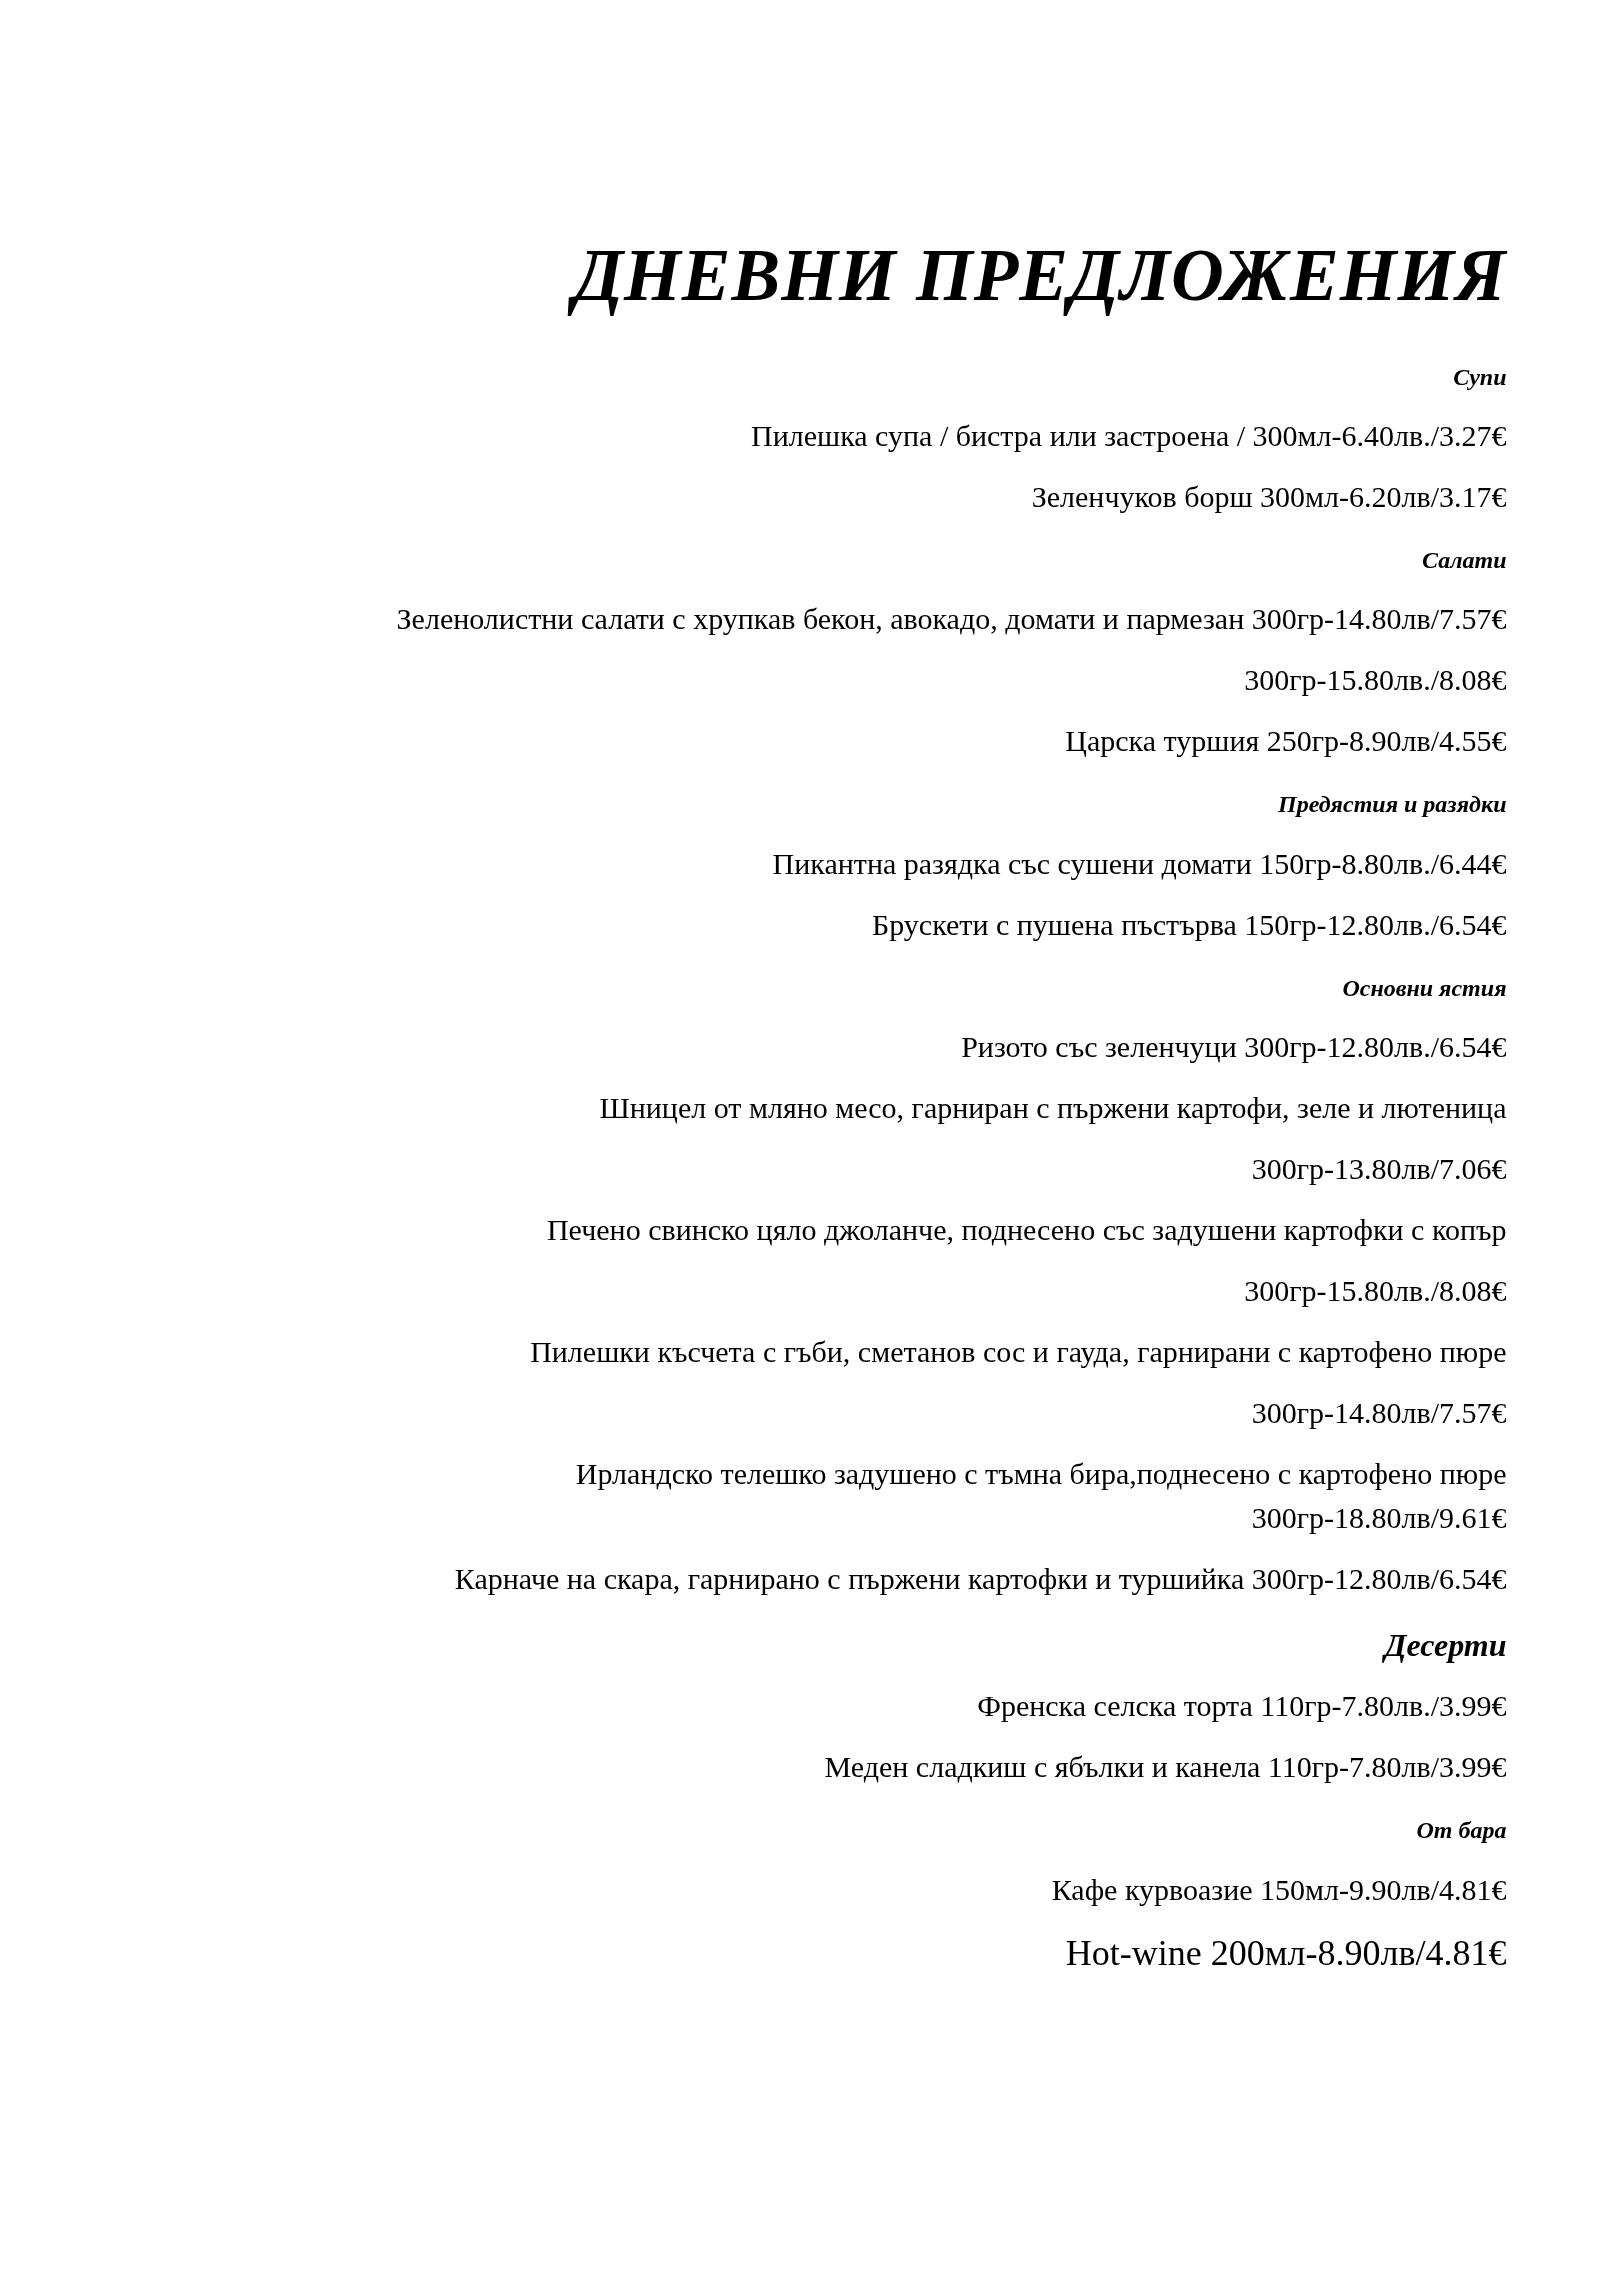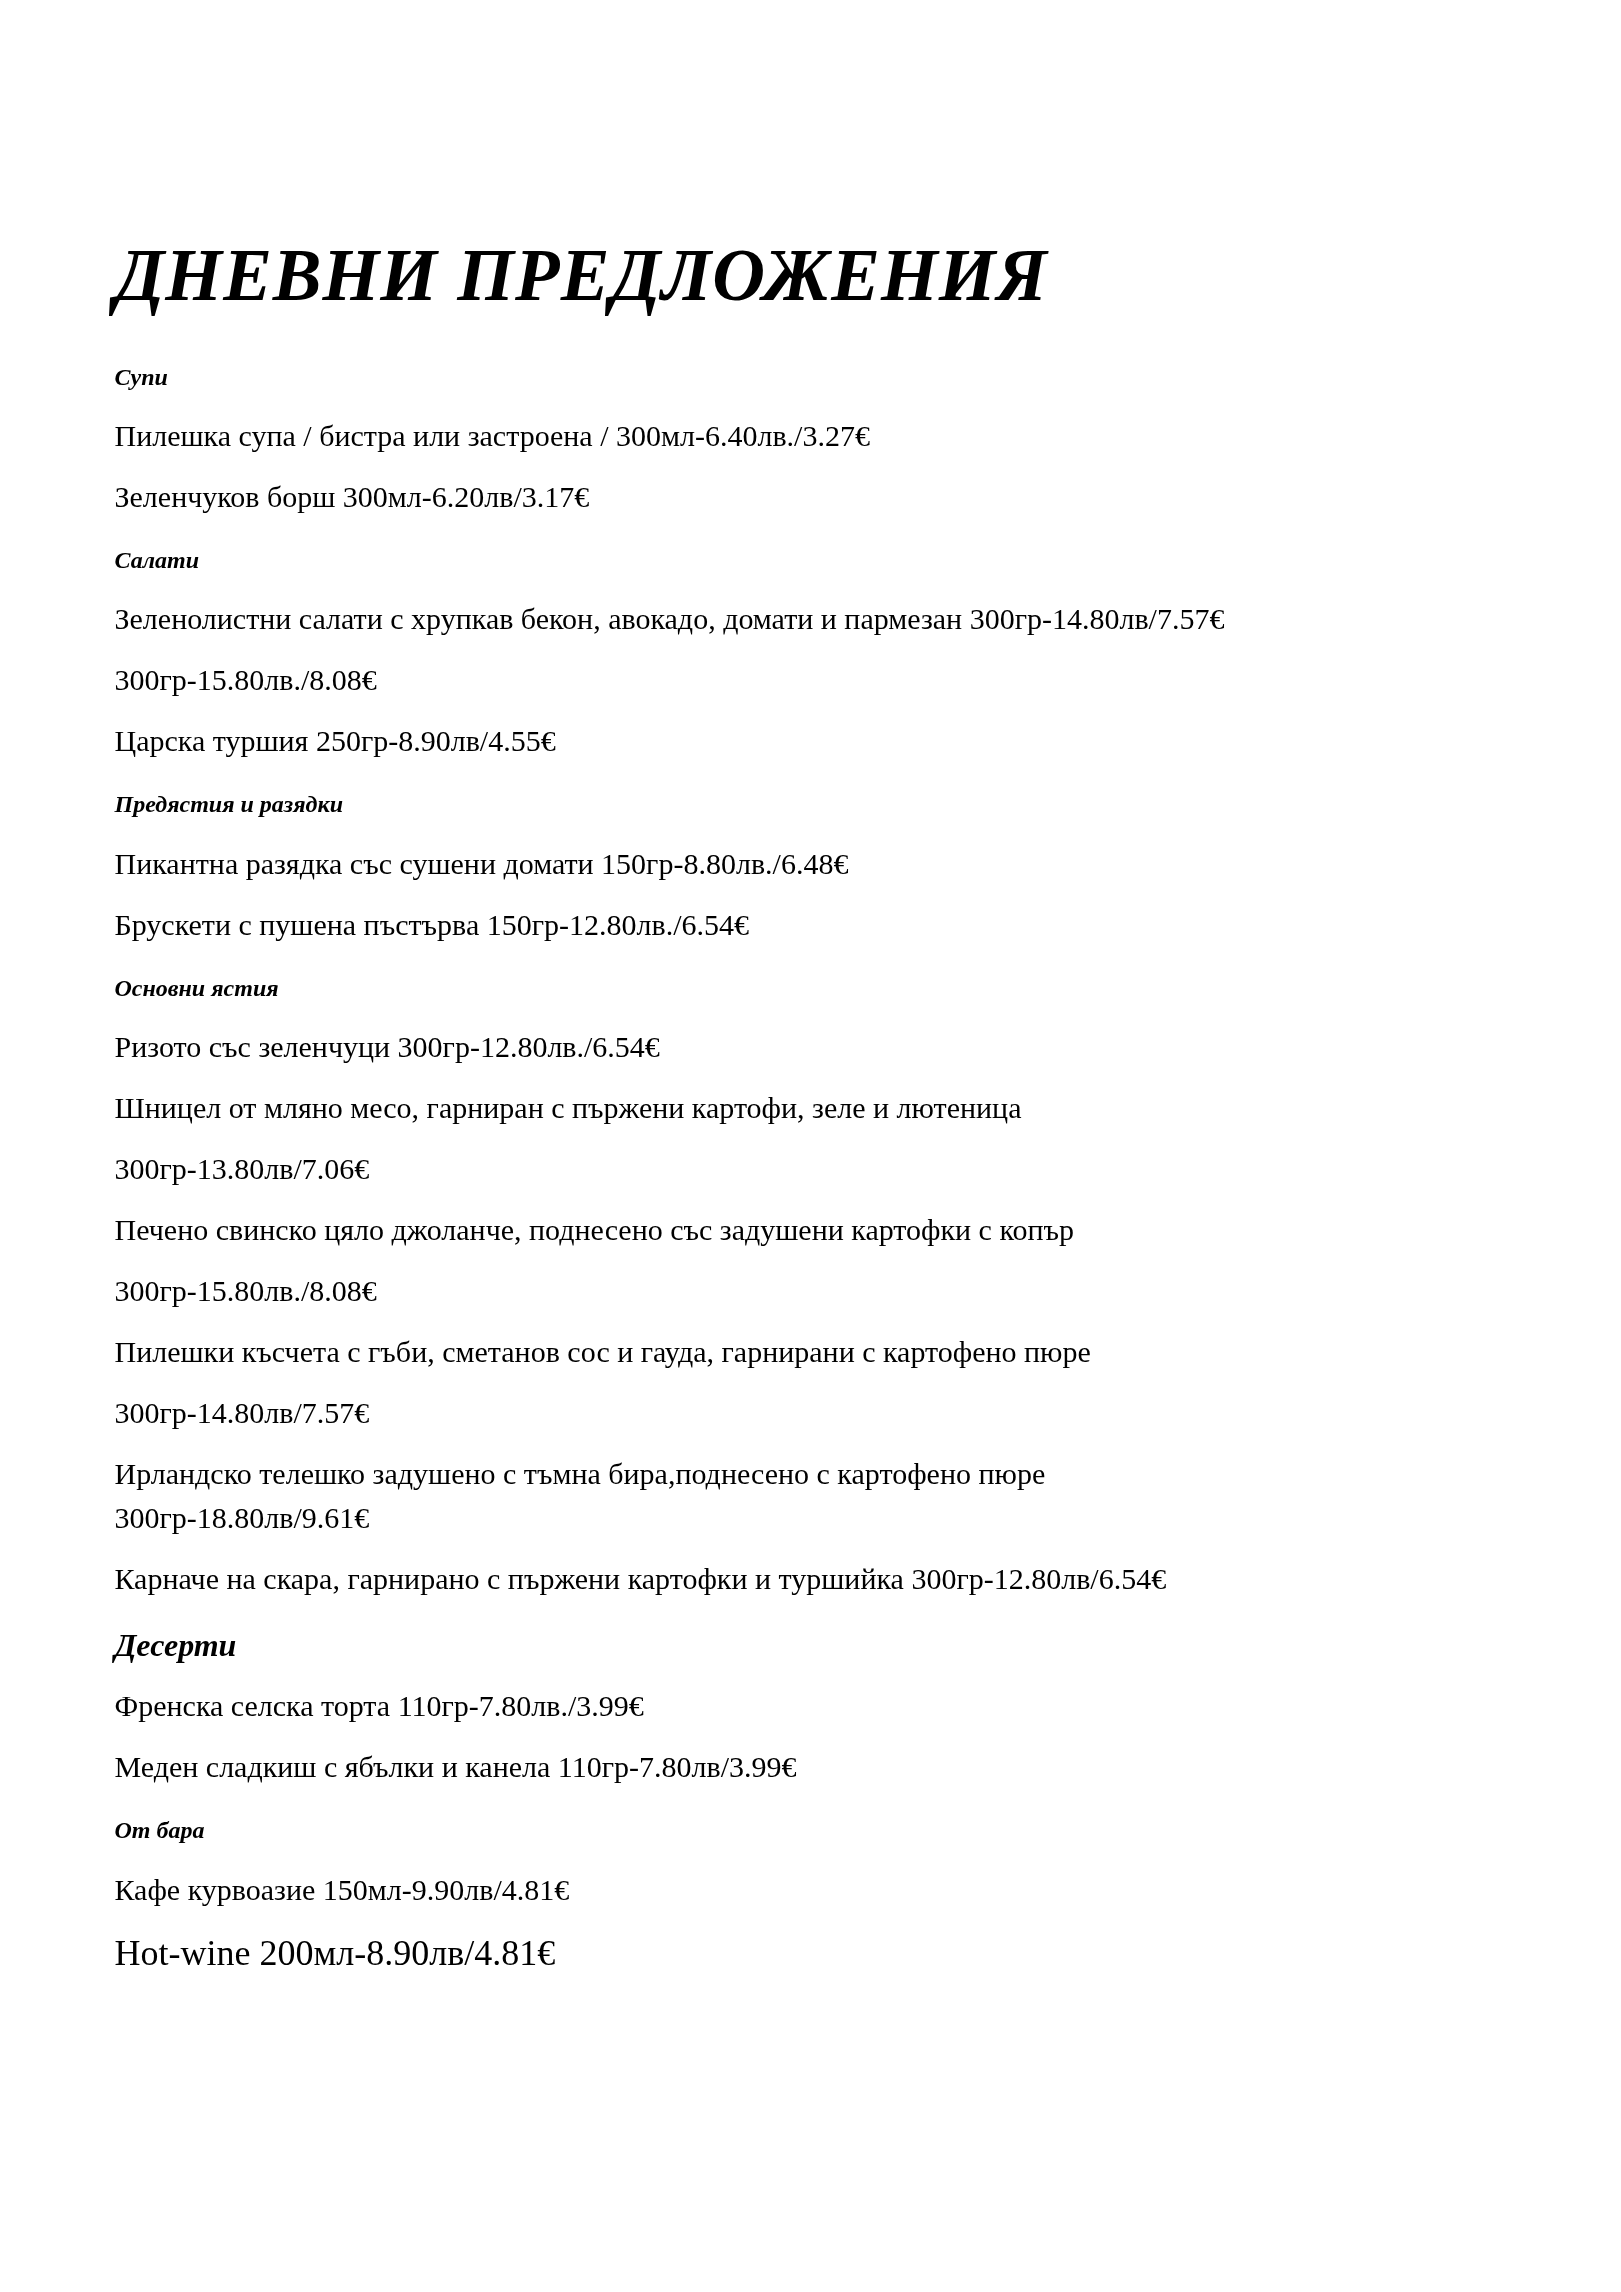--- a/index.html
+++ b/index.html
@@ -14,21 +14,21 @@
     height: 2293px;
     background: #ffffff;
     overflow: hidden;
     font-family: "Liberation Serif", "DejaVu Serif", serif;
     box-sizing: border-box;
     padding-top: 238px;
   }
   .menu-col {
     width: 1392px;
     margin: 0 auto;
-    text-align: left;
+    text-align: right;
   }
   .doc-title {
     font-size: 73px;
     font-weight: bold;
     font-style: italic;
     letter-spacing: 1px;
     margin: 0 0 45px 0;
     line-height: 1.05;
   }
   .section-title {
@@ -67,21 +67,21 @@
     <h2 class="section-title">Супи</h2>
     <p class="item-line">Пилешка супа / бистра или застроена / 300мл-6.40лв./3.27€</p>
     <p class="item-line">Зеленчуков борш 300мл-6.20лв/3.17€</p>
 
     <h2 class="section-title">Салати</h2>
     <p class="item-line">Зеленолистни салати с хрупкав бекон, авокадо, домати и пармезан 300гр-14.80лв/7.57€</p>
     <p class="item-line">300гр-15.80лв./8.08€</p>
     <p class="item-line">Царска туршия 250гр-8.90лв/4.55€</p>
 
     <h2 class="section-title">Предястия и разядки</h2>
-    <p class="item-line">Пикантна разядка със сушени домати 150гр-8.80лв./6.48€</p>
+    <p class="item-line">Пикантна разядка със сушени домати 150гр-8.80лв./6.44€</p>
     <p class="item-line">Брускети с пушена пъстърва 150гр-12.80лв./6.54€</p>
 
     <h2 class="section-title">Основни ястия</h2>
     <p class="item-line">Ризото със зеленчуци 300гр-12.80лв./6.54€</p>
     <p class="item-line">Шницел от мляно месо, гарниран с пържени картофи, зеле и лютеница</p>
     <p class="item-line">300гр-13.80лв/7.06€</p>
     <p class="item-line">Печено свинско цяло джоланче, поднесено със задушени картофки с копър</p>
     <p class="item-line">300гр-15.80лв./8.08€</p>
     <p class="item-line">Пилешки късчета с гъби, сметанов сос и гауда, гарнирани с картофено пюре</p>
     <p class="item-line">300гр-14.80лв/7.57€</p>

